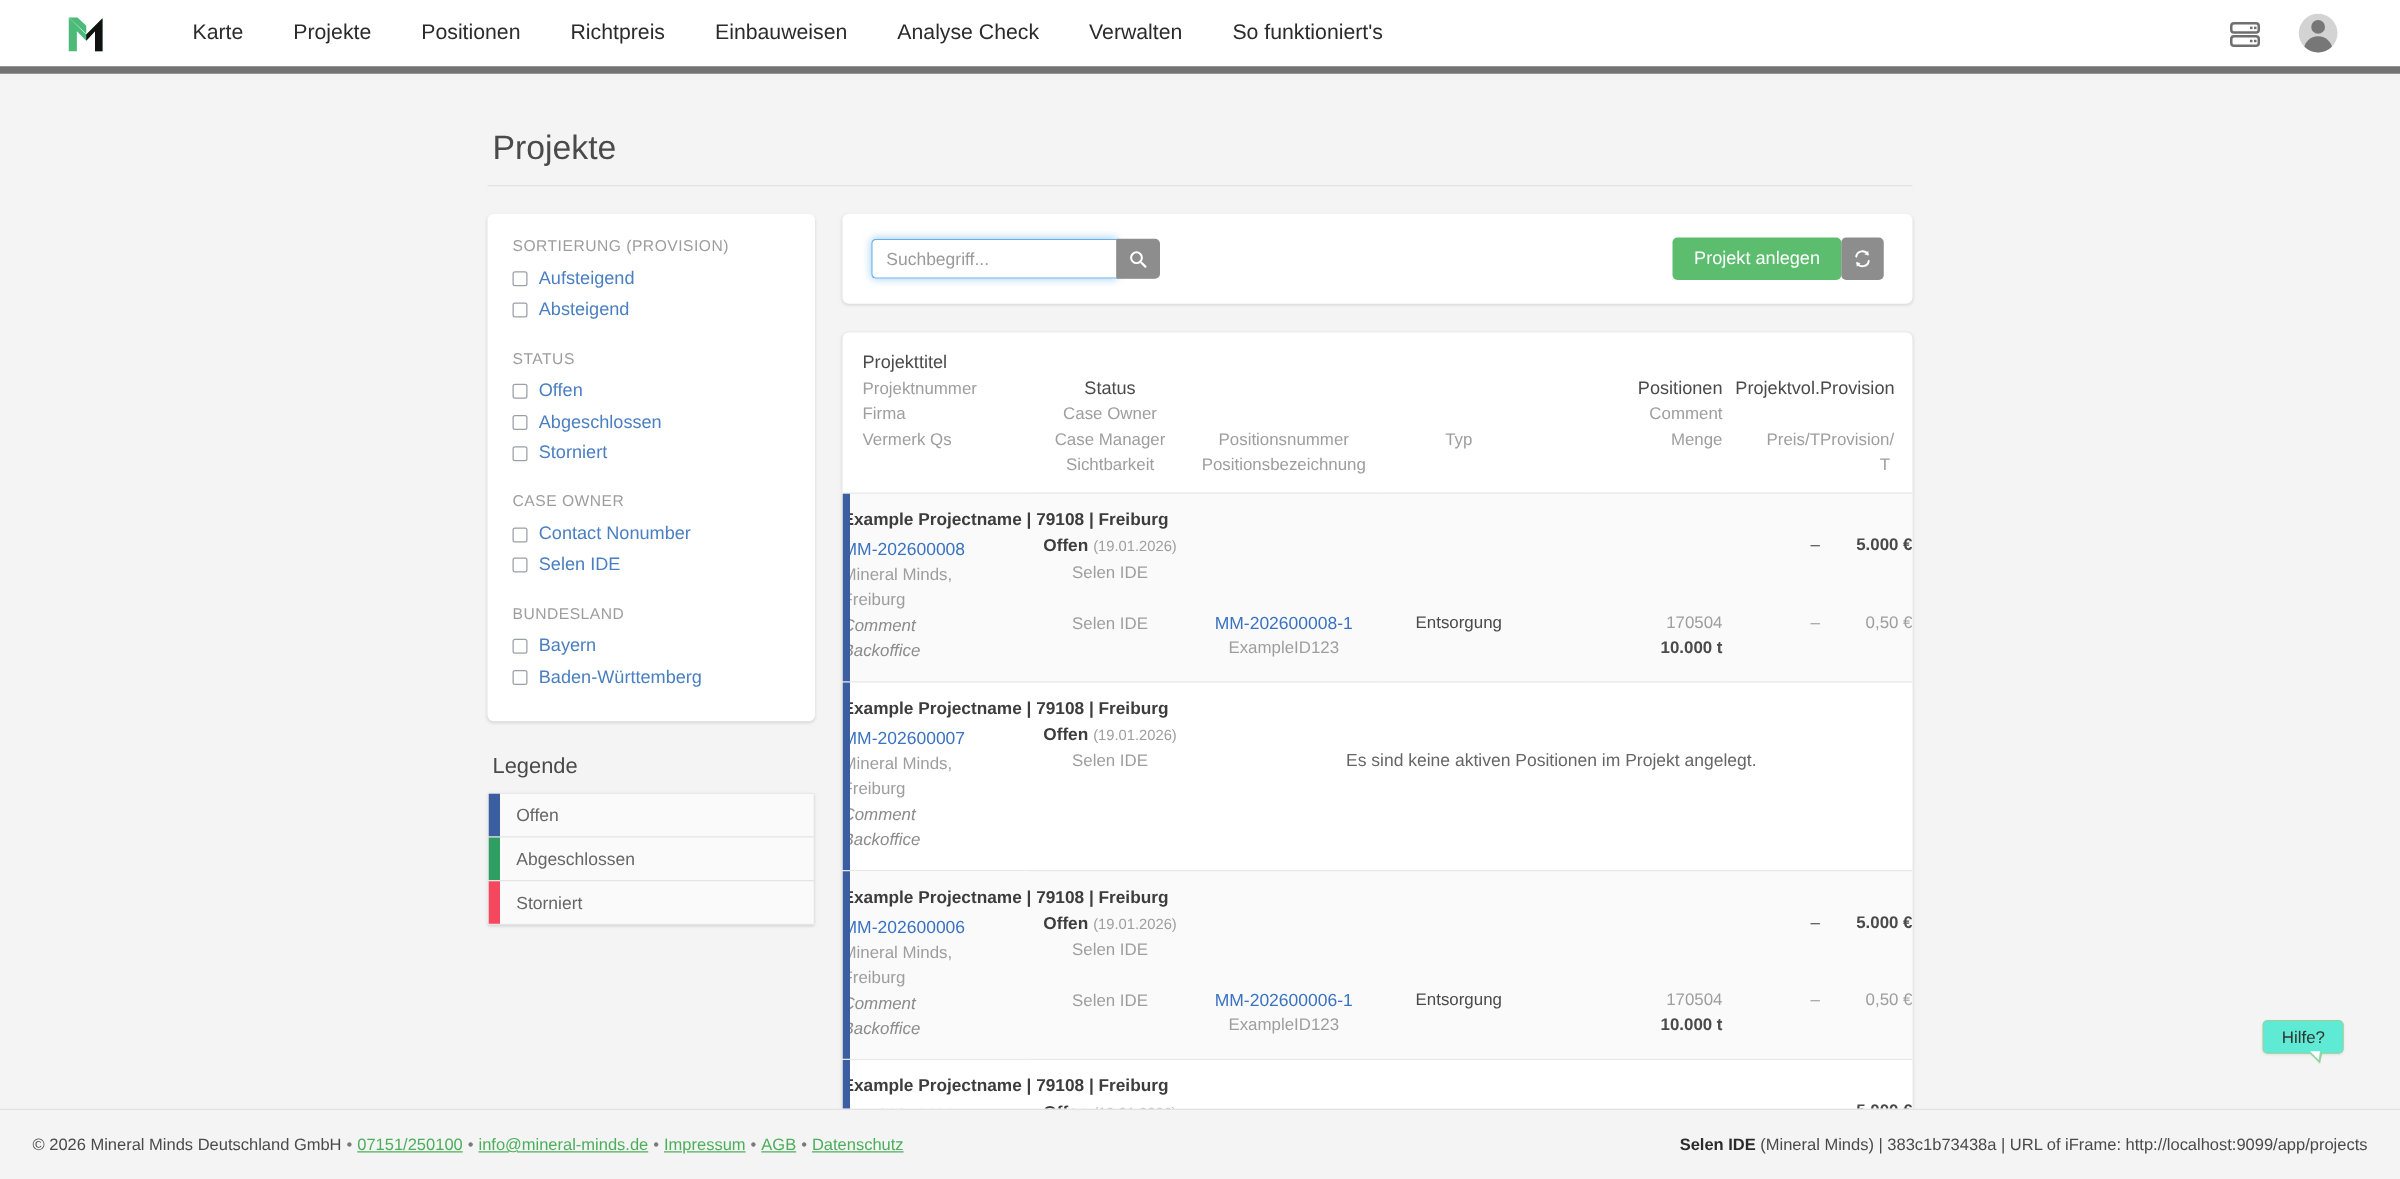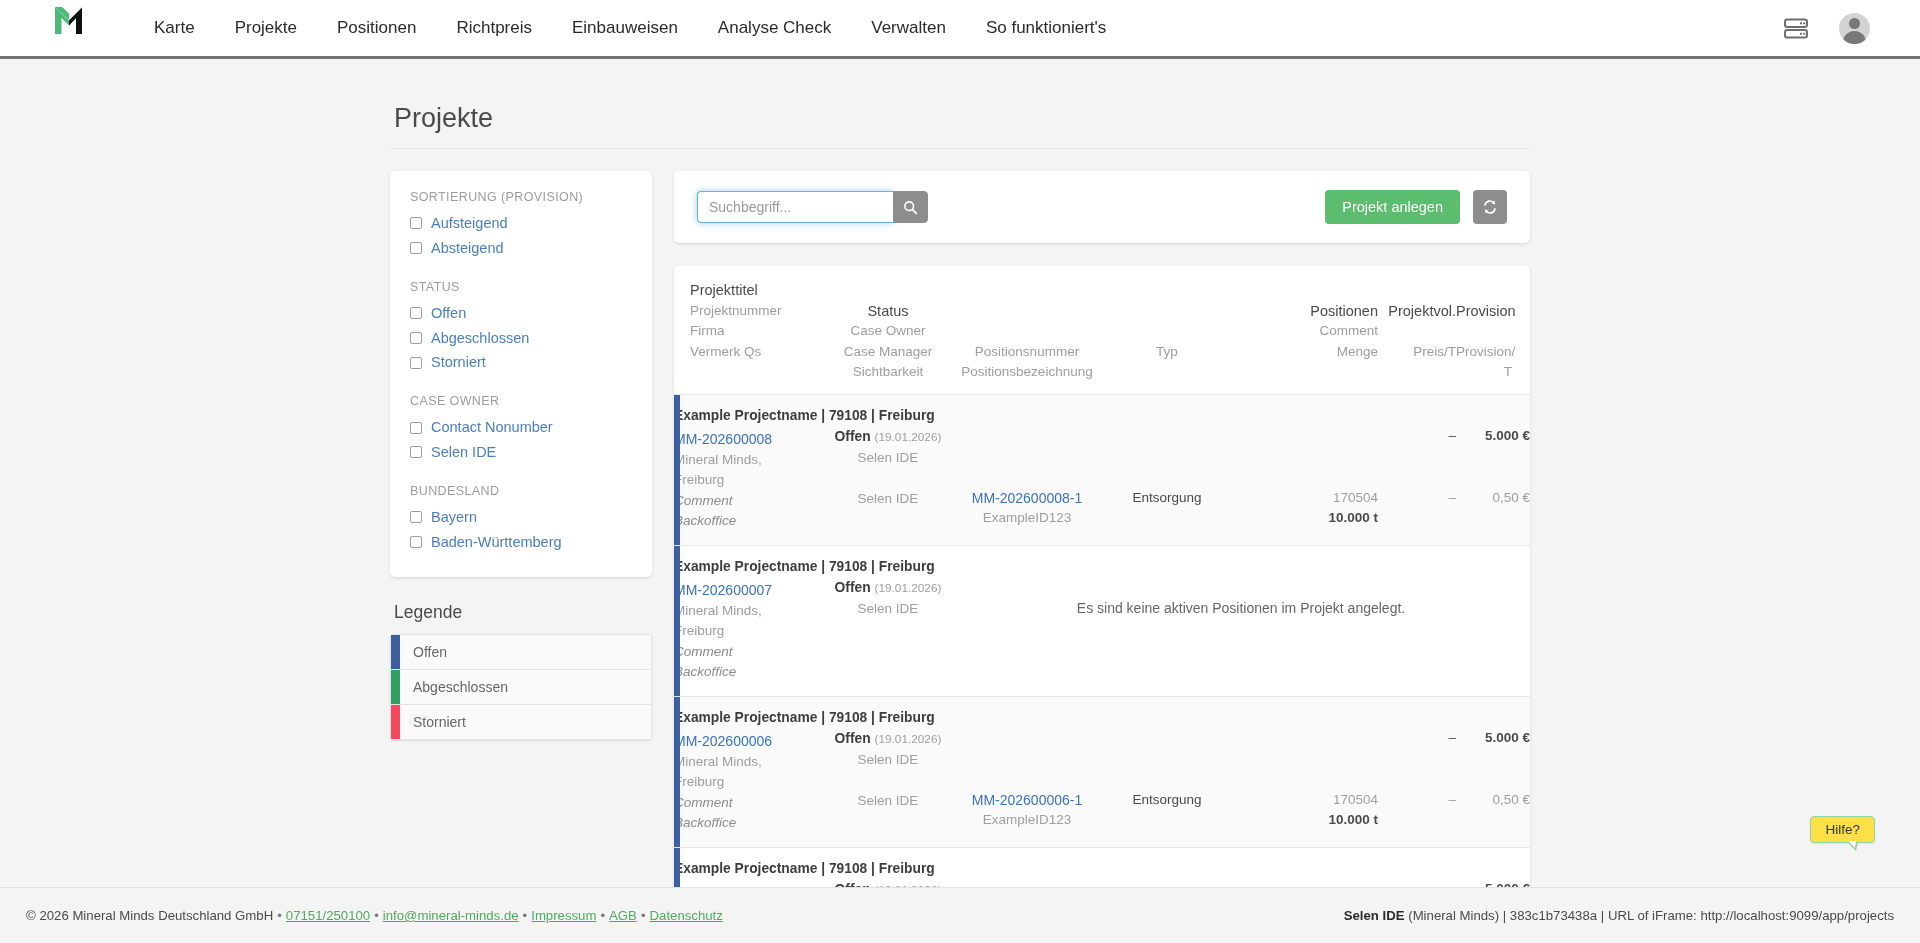--- a/index.html
+++ b/index.html
@@ -11,22 +11,23 @@
     color:#333;
     font-size:14px;
     position:relative;
   }
 
   
   .topnav{
     height:59px;
     background:#ffffff;
     display:flex;
+    align-items:center;
     padding:0 34px 0 50px;
-    border-bottom:3px solid #737373;
+    border-bottom:6px solid #737373;
     position:relative;
     z-index:20;
   }
   .logo{width:40px;height:40px;flex:0 0 auto;margin-right:44px;display:block;}
   .nav-links{display:flex;align-items:center;gap:0px;}
   .nav-link{
     font-size:17px;
     color:#2b2b2b;
     padding:6px 20px;
     text-decoration:none;
@@ -155,21 +156,21 @@
   }
   .search-input::placeholder{color:#9a9a9a;}
   .search-btn{
     width:35px;height:32px;
     background:#8d8d8d;
     border:1px solid #8d8d8d;
     border-radius:0 4px 4px 0;
     display:flex;align-items:center;justify-content:center;
     cursor:pointer;
   }
-  .btn-group{margin-left:auto;display:flex;align-items:flex-start;gap:13px;}
+  .btn-group{margin-left:auto;display:flex;align-items:flex-start;}
   .btn-green{
     background:#5cbd6e;
     color:#fff;
     border:none;
     border-radius:4px;
     padding:0 17px;
     height:34px;
     font-size:14.5px;
     font-family:"Liberation Sans", sans-serif;
     cursor:pointer;
@@ -256,21 +257,21 @@
   .footer a{color:#4cae5b;text-decoration:underline;cursor:pointer;}
   .footer .sep{color:#7a7a7a;margin:0 4px;}
   .footer-right{margin-left:auto;white-space:nowrap;}
   .footer-right .b{font-weight:bold;color:#2b2b2b;}
 
   
   .help-bubble{
     position:absolute;
     right:45px;
     bottom:100px;
-    background:#fde047;
+    background:#5eead4;
     border:1.5px solid #8fd5a2;
     border-radius:4px;
     padding:5px 14px;
     font-size:13.5px;
     color:#333;
     cursor:pointer;
     z-index:18;
     box-shadow:0 1px 2px rgba(0,0,0,.08);
   }
   .help-bubble:after{

